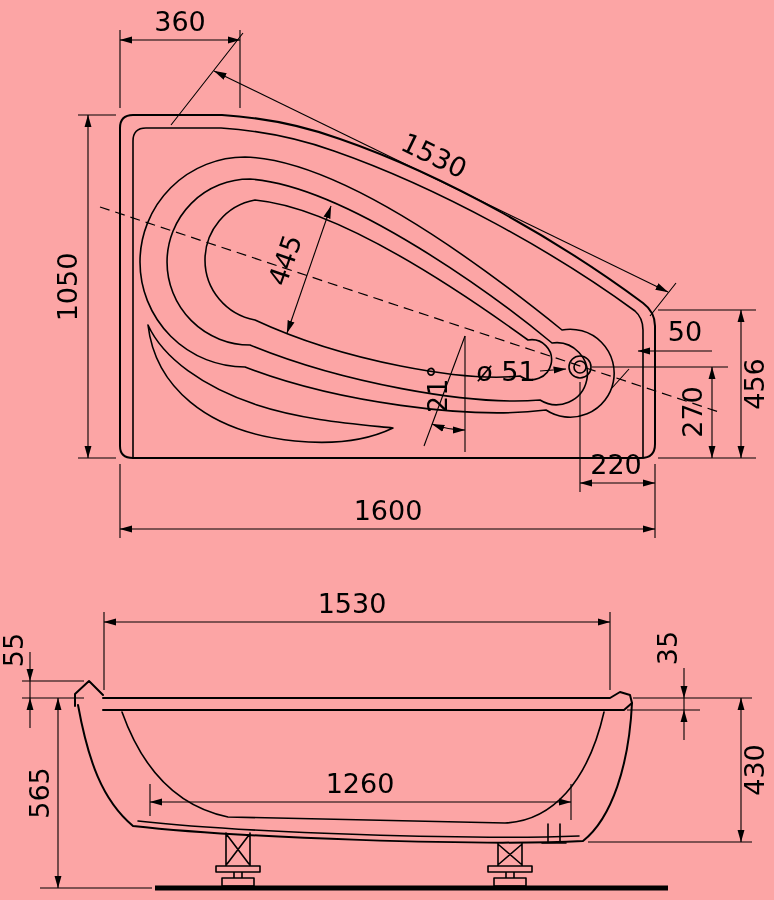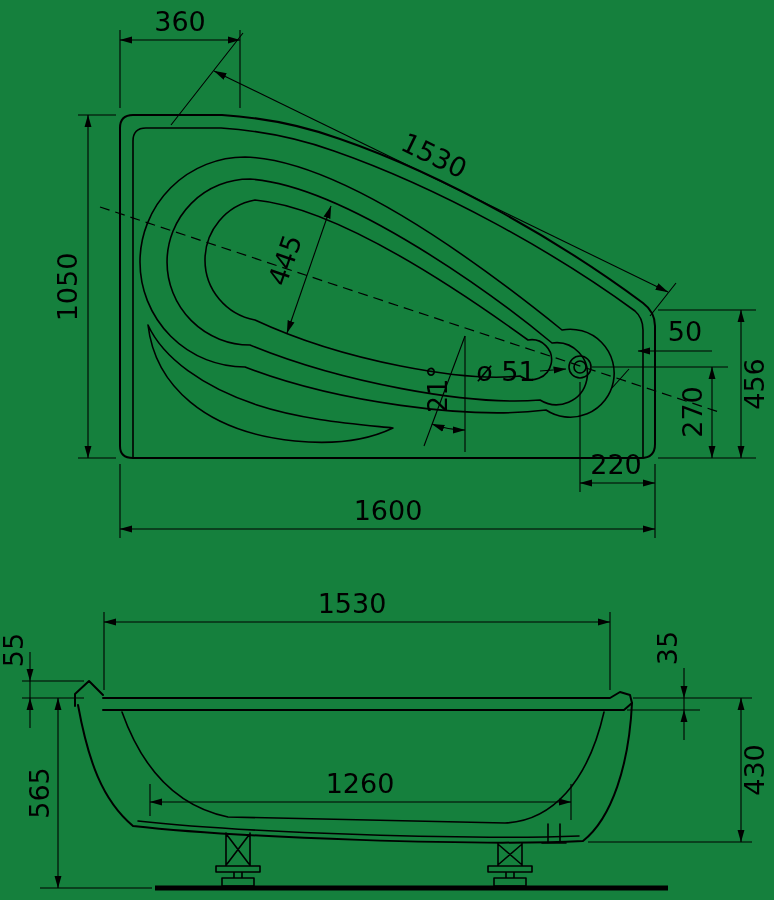--- a/index.html
+++ b/index.html
@@ -1,16 +1,16 @@
 <!DOCTYPE html>
 <html><head>
 <meta charset="utf-8">
 <style>
   html,body{margin:0;padding:0;background:#ffffff;}
-  .page{width:774px;height:900px;background:#15803d;overflow:hidden;}
+  .page{width:774px;height:900px;background:#fca5a5;overflow:hidden;}
   svg{display:block;}
   text{font-family:"DejaVu Sans","Liberation Sans",sans-serif;font-size:27px;fill:#000;}
   .lbl{text-anchor:middle;}
   .outline{fill:none;stroke:#000;stroke-width:2;stroke-linejoin:round;stroke-linecap:round;}
   .thin{fill:none;stroke:#000;stroke-width:1.6;stroke-linejoin:round;stroke-linecap:round;}
   .ext{fill:none;stroke:#000;stroke-width:1.1;}
   .dim{fill:none;stroke:#000;stroke-width:1.1;}
   .center{fill:none;stroke:#000;stroke-width:1.2;stroke-dasharray:10 6;}
   .floor{stroke:#000;stroke-width:5;}
 </style>

